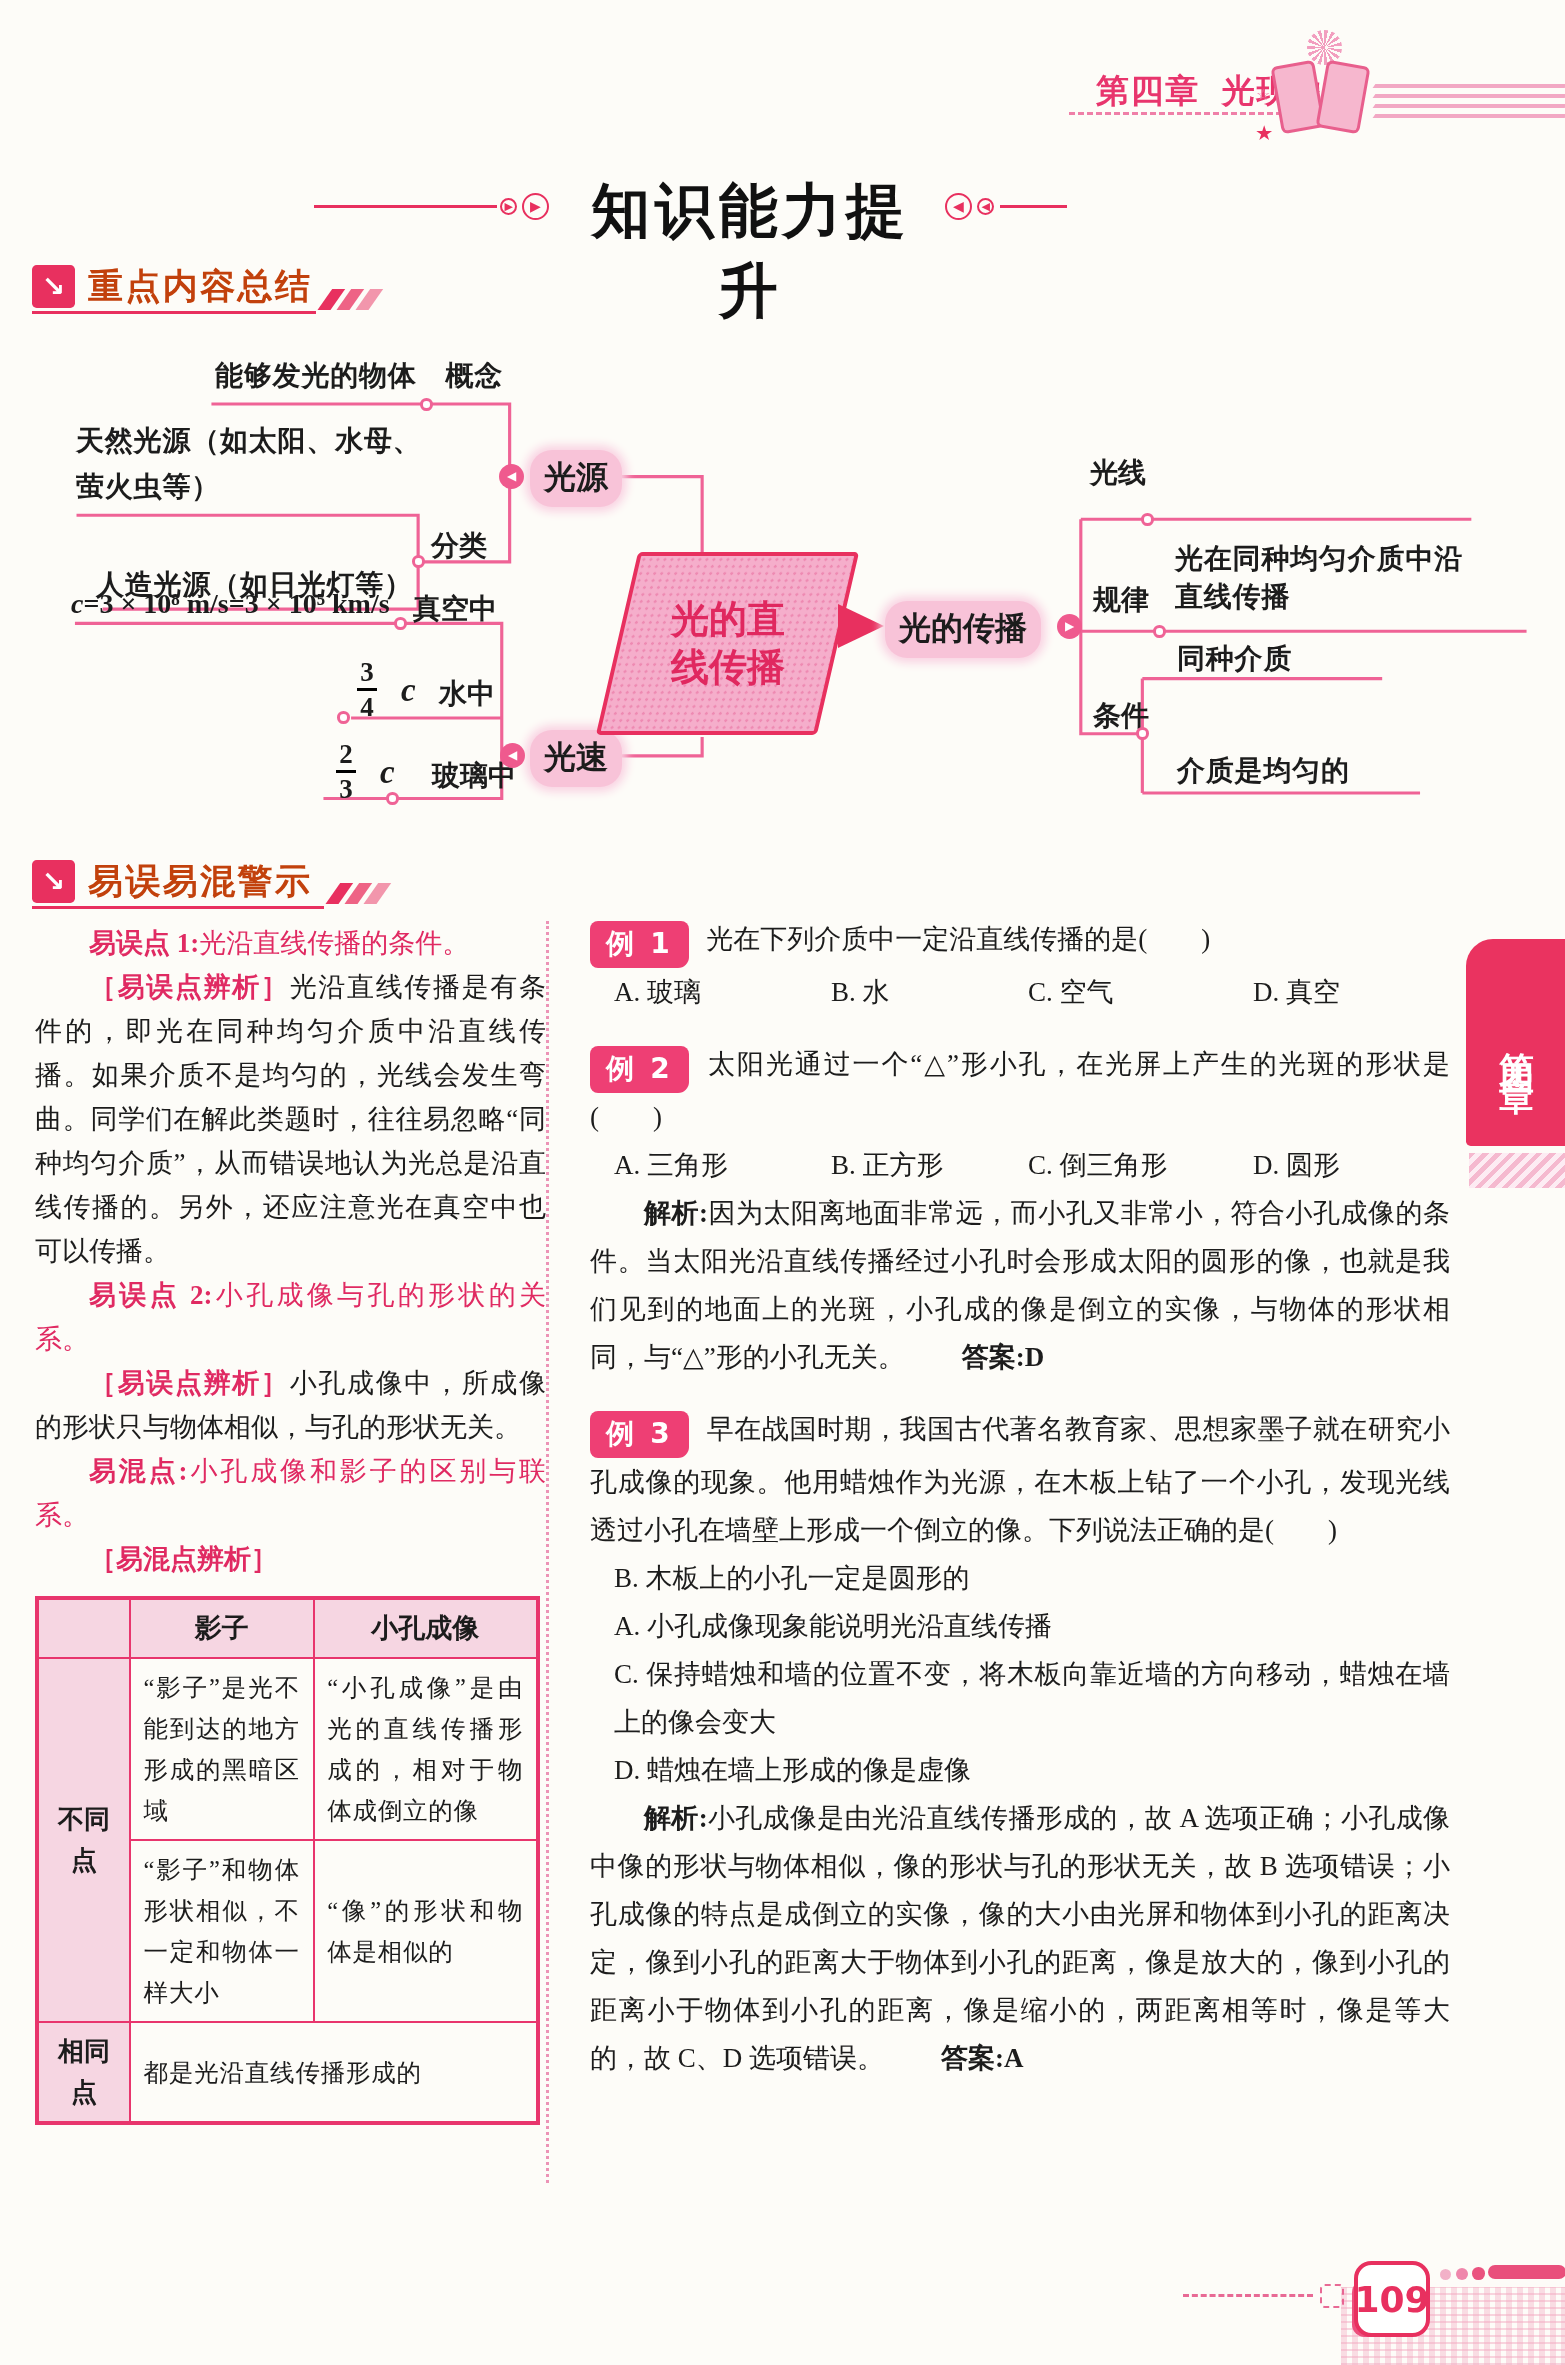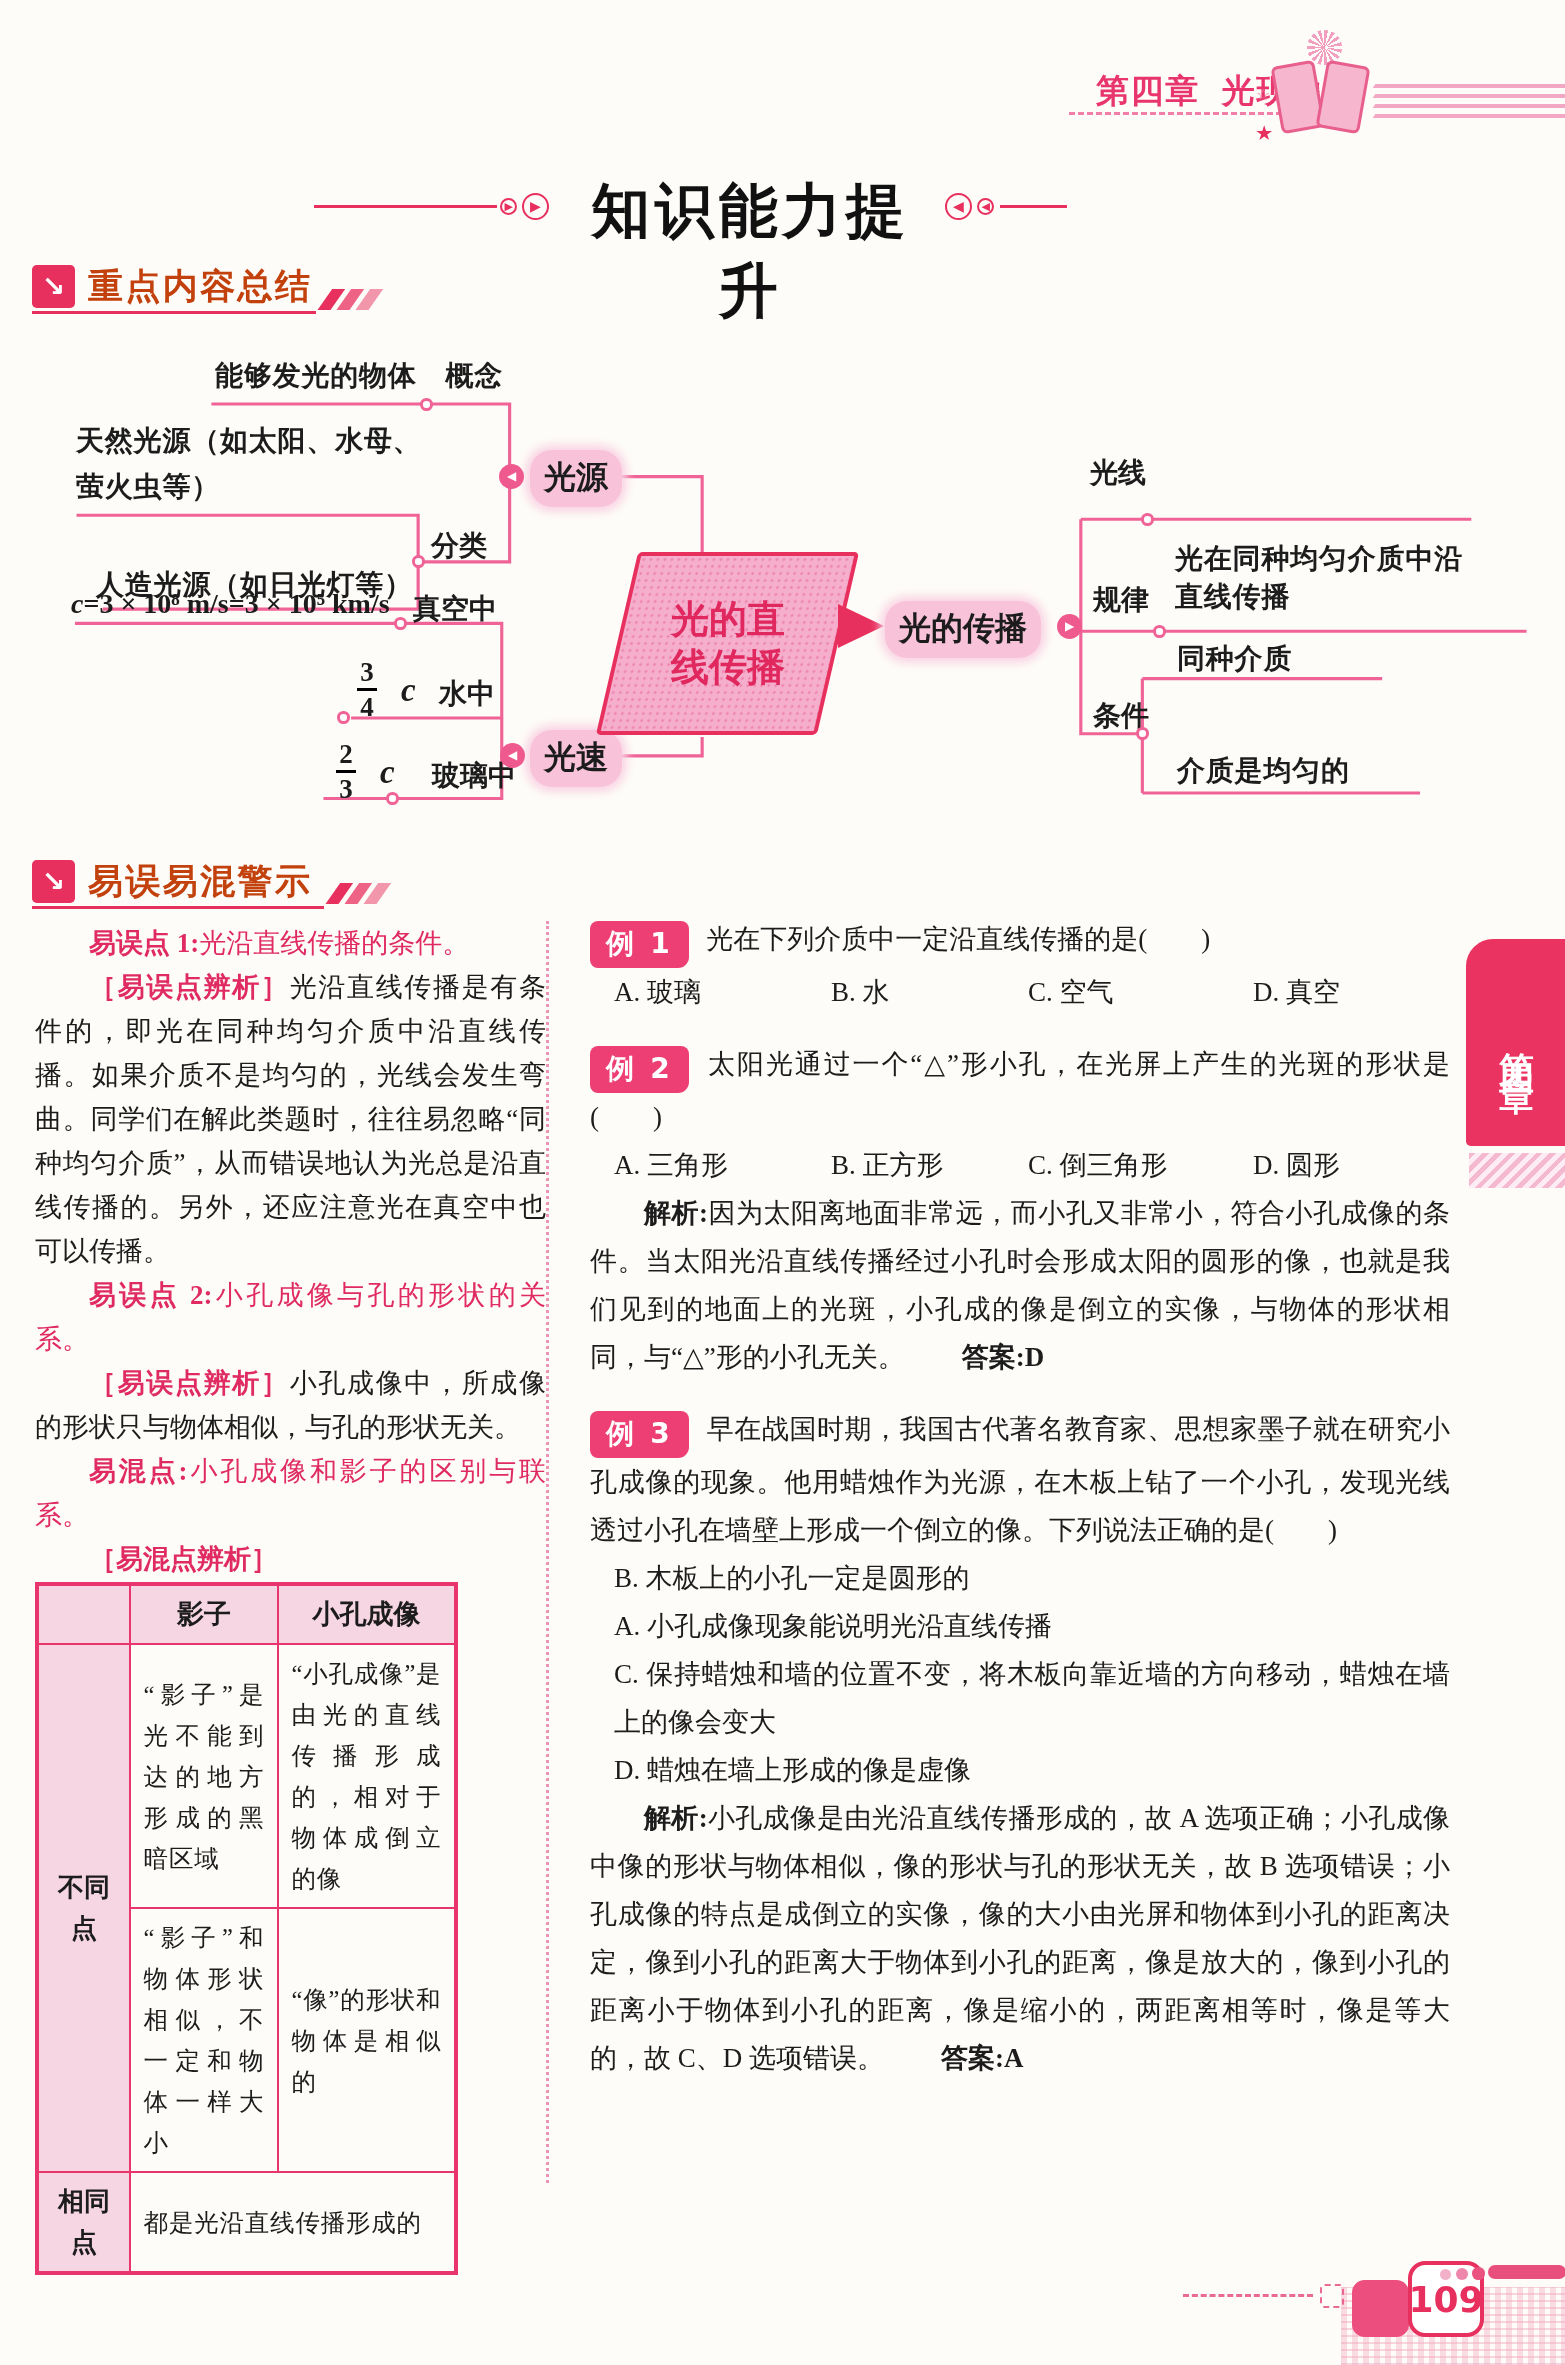--- a/index.html
+++ b/index.html
@@ -76,40 +76,40 @@
   .ex { margin-bottom:24px; }
   .exbadge { display:inline-block; background:#ee3f74; color:#fff; font-family:"DejaVu Sans",sans-serif;
     font-weight:bold; font-size:28px; line-height:1; padding:8.7px 16px 10.3px; border-radius:8px 8px 11px 8px;
     margin-right:17.4px; vertical-align:-4.7px; letter-spacing:3.2px; }
   .optrow { display:grid; grid-template-columns:217px 197px 225px 1fr; padding-left:24px; }
   .optline { padding-left:24px; }
   .alabel { font-weight:bold; }
   .ans { font-weight:bold; margin-left:57px; white-space:nowrap; }
 
   
-  table.cmp { border-collapse:collapse; width:423px; margin-top:1px; font-size:24.5px; line-height:41px; }
+  table.cmp { border-collapse:collapse; width:505px; margin-top:15px; font-size:24.5px; line-height:41px; }
   table.cmp th, table.cmp td { border:2.4px solid #e8356d; padding:8px 12.6px; vertical-align:middle; }
   table.cmp { border:4.7px solid #e8356d; }
   table.cmp th { background:#f6d6e2; font-weight:bold; text-align:center; font-size:27px; }
   td.hd { background:#f6d6e2; font-weight:bold; text-align:center; width:93px; padding:8px 4.7px; font-size:26px; }
   td.cell { text-align:justify; letter-spacing:0.8px; }
 
   
   .chap-tab { position:absolute; left:1466px; top:939px; width:100px; height:207px; background:#ea3360;
     border-radius:27px 0 0 4.7px; z-index:4; display:flex; align-items:center; justify-content:center; }
   .chap-tab span { writing-mode:vertical-rl; text-orientation:upright; color:#fff; font-weight:bold;
     font-size:35px; letter-spacing:12.6px; font-family:"DejaVu Sans",sans-serif; }
   .chap-tab-hatch { position:absolute; left:1469px; top:1153px; width:97px; height:35px; z-index:4;
     background:repeating-linear-gradient(135deg,#f5b9cf 0 4.7px,#fdecf3 4.7px 9.5px); }
 
   
   .f-dash { position:absolute; left:1183px; top:2294px; width:130px; border-top:3.2px dashed #e86a95; }
   .f-sq { position:absolute; left:1320px; top:2284px; width:24px; height:24px; border:2.4px dashed #e86a95; border-radius:4.7px; }
   .pnum-shadow { position:absolute; left:1352px; top:2280px; width:57px; height:57px; background:#ec4f7d; border-radius:12.6px; }
-  .pnum { position:absolute; left:1408px; top:2261px; width:76px; height:76px; background:#fff;
+  .pnum { position:absolute; left:1354px; top:2261px; width:76px; height:76px; background:#fff;
     border:4px solid #e8305f; border-radius:17.4px; display:flex; align-items:center; justify-content:center;
     color:#e8305f; font-family:"DejaVu Sans",sans-serif; font-weight:bold; font-size:36px; }
   .f-dot { position:absolute; border-radius:50%; }
   .f-bar { position:absolute; left:1488px; top:2265px; width:78px; height:14px; background:#e94f7c; border-radius:7px; }
   .f-hatch { position:absolute; left:1341px; top:2287px; width:225px; height:78px; opacity:.55;
     background:repeating-linear-gradient(0deg, rgba(233,90,140,.45) 0 1.6px, transparent 1.6px 7px),
                repeating-linear-gradient(90deg, rgba(233,90,140,.35) 0 6.3px, transparent 6.3px 11px); }
 </style>
 </head>
 <body>

